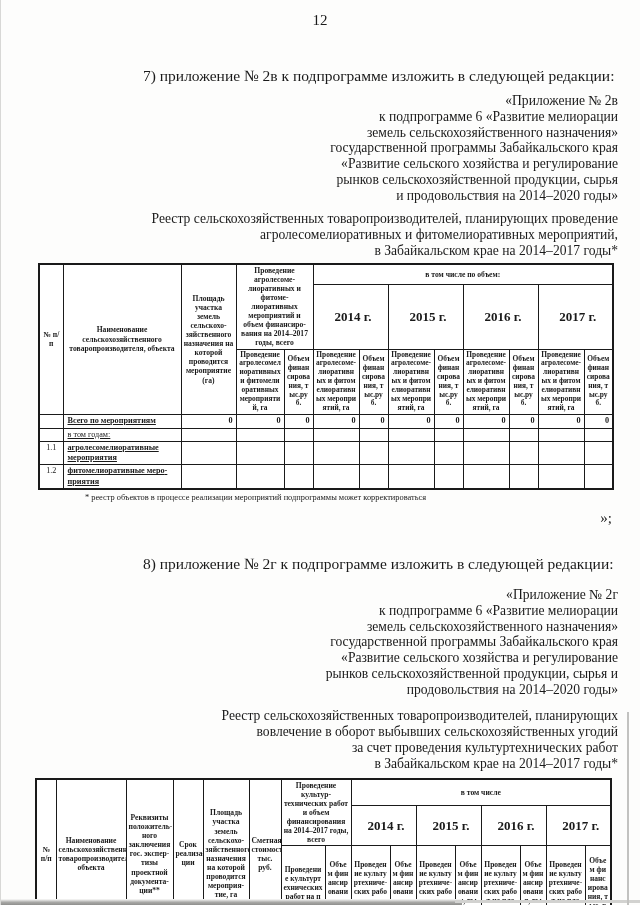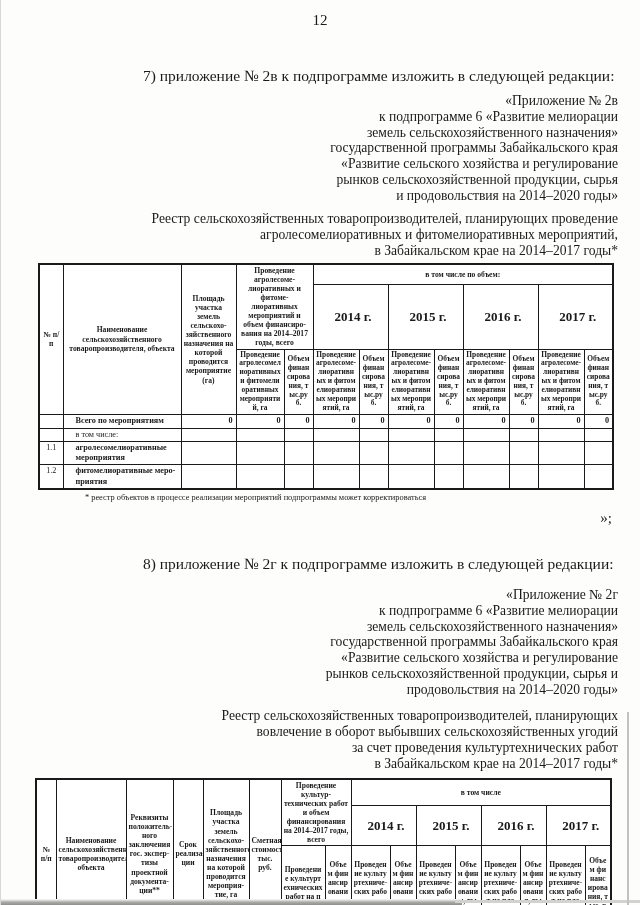--- a/index.html
+++ b/index.html
@@ -18,21 +18,21 @@
      font-size:7.4px;line-height:1.2;word-break:break-all;}
   .t2 th{font-size:7.5px;}
   .rowA th{height:10px;font-size:7.6px;word-break:normal;}
   .rowB th{height:38px;font-size:13px;word-break:normal;padding-left:7px;}
   .t2 .rowA th{height:7px;}
   .t2 .rowB th{height:12px;}
   .t2 .rowC th{height:80px;}
   td{font-size:8.2px;line-height:1.25;vertical-align:top;}
   .num-cell{text-align:center;}
   .val-cell{text-align:right;font-weight:bold;padding-right:3px;vertical-align:middle;}
-  .name-cell{padding-left:12px;}
+  .name-cell{padding-left:4px;text-decoration:underline;}
   .bold{font-weight:bold;}
   .row-total td{height:11px;}
   .row-incl td{height:10px;}
   .row-item td{height:19px;}
   .footnote{margin:3px 0 0 0;text-align:center;font-size:8.4px;width:511px;}
   .closing-quote{margin:8px 28px 0 0;text-align:right;font-size:15px;}
   .para8{margin-top:28px;}
   .edge-bottom-1{position:absolute;left:0;bottom:0;width:462px;height:6px;
     background:linear-gradient(to bottom,#fdfdfc,#a8a8a6 55%,#8f8f8d);}
   .edge-bottom-2{position:absolute;left:455px;bottom:2px;right:0;height:3px;background:#d2d2d0;}
@@ -116,21 +116,21 @@
       <td class="val-cell">0</td>
       <td class="val-cell">0</td>
       <td class="val-cell">0</td>
       <td class="val-cell">0</td>
       <td class="val-cell">0</td>
       <td class="val-cell">0</td>
       <td class="val-cell">0</td>
     </tr>
     <tr class="row-incl">
       <td class="num-cell"></td>
-      <td class="name-cell">в том числе:</td>
+      <td class="name-cell">в том годам:</td>
       <td></td>
           <td></td>
       <td></td>
           <td></td>
       <td></td>
           <td></td>
       <td></td>
           <td></td>
       <td></td>
           <td></td>

